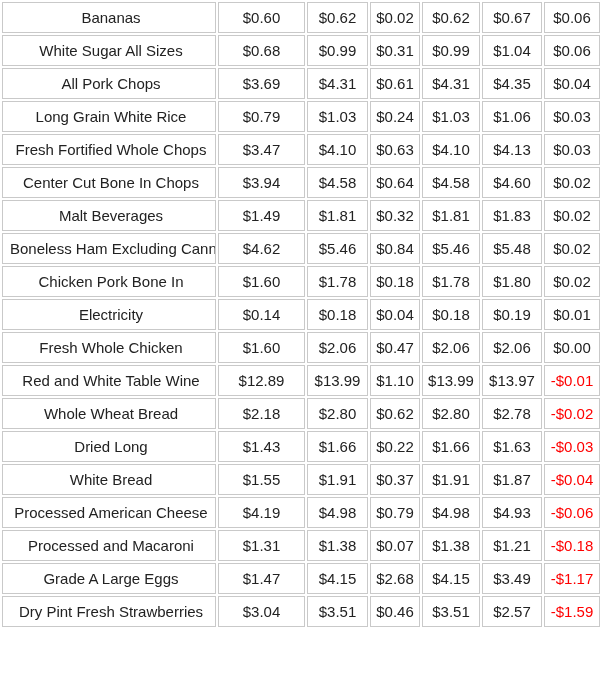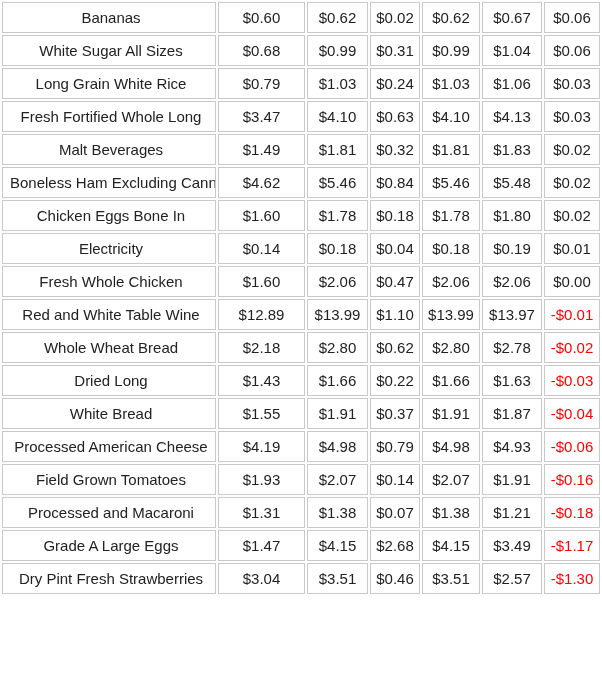--- a/index.html
+++ b/index.html
@@ -62,57 +62,75 @@
       <tr>
     <td class="name">White Sugar All Sizes</td>
     <td class="val">$0.68</td>
     <td class="val">$0.99</td>
     <td class="val">$0.31</td>
     <td class="val">$0.99</td>
     <td class="val">$1.04</td>
     <td class="val">$0.06</td>
   </tr>
       <tr>
+    <td class="name">All Pork Chops</td>
+    <td class="val">$3.69</td>
+    <td class="val">$4.31</td>
+    <td class="val">$0.61</td>
+    <td class="val">$4.31</td>
+    <td class="val">$4.35</td>
+    <td class="val">$0.04</td>
+  </tr>
+      <tr>
     <td class="name">Long Grain White Rice</td>
     <td class="val">$0.79</td>
     <td class="val">$1.03</td>
     <td class="val">$0.24</td>
     <td class="val">$1.03</td>
     <td class="val">$1.06</td>
     <td class="val">$0.03</td>
   </tr>
       <tr>
-    <td class="name">Fresh Fortified Whole Long</td>
+    <td class="name">Fresh Fortified Whole Chops</td>
     <td class="val">$3.47</td>
     <td class="val">$4.10</td>
     <td class="val">$0.63</td>
     <td class="val">$4.10</td>
     <td class="val">$4.13</td>
     <td class="val">$0.03</td>
   </tr>
       <tr>
+    <td class="name">Center Cut Bone In Chops</td>
+    <td class="val">$3.94</td>
+    <td class="val">$4.58</td>
+    <td class="val">$0.64</td>
+    <td class="val">$4.58</td>
+    <td class="val">$4.60</td>
+    <td class="val">$0.02</td>
+  </tr>
+      <tr>
     <td class="name">Malt Beverages</td>
     <td class="val">$1.49</td>
     <td class="val">$1.81</td>
     <td class="val">$0.32</td>
     <td class="val">$1.81</td>
     <td class="val">$1.83</td>
     <td class="val">$0.02</td>
   </tr>
       <tr>
     <td class="name">Boneless Ham Excluding Canned</td>
     <td class="val">$4.62</td>
     <td class="val">$5.46</td>
     <td class="val">$0.84</td>
     <td class="val">$5.46</td>
     <td class="val">$5.48</td>
     <td class="val">$0.02</td>
   </tr>
       <tr>
-    <td class="name">Chicken Eggs Bone In</td>
+    <td class="name">Chicken Pork Bone In</td>
     <td class="val">$1.60</td>
     <td class="val">$1.78</td>
     <td class="val">$0.18</td>
     <td class="val">$1.78</td>
     <td class="val">$1.80</td>
     <td class="val">$0.02</td>
   </tr>
       <tr>
     <td class="name">Electricity</td>
     <td class="val">$0.14</td>
@@ -170,29 +188,20 @@
       <tr>
     <td class="name">Processed American Cheese</td>
     <td class="val">$4.19</td>
     <td class="val">$4.98</td>
     <td class="val">$0.79</td>
     <td class="val">$4.98</td>
     <td class="val">$4.93</td>
     <td class="val neg">-$0.06</td>
   </tr>
       <tr>
-    <td class="name">Field Grown Tomatoes</td>
-    <td class="val">$1.93</td>
-    <td class="val">$2.07</td>
-    <td class="val">$0.14</td>
-    <td class="val">$2.07</td>
-    <td class="val">$1.91</td>
-    <td class="val neg">-$0.16</td>
-  </tr>
-      <tr>
     <td class="name">Processed and Macaroni</td>
     <td class="val">$1.31</td>
     <td class="val">$1.38</td>
     <td class="val">$0.07</td>
     <td class="val">$1.38</td>
     <td class="val">$1.21</td>
     <td class="val neg">-$0.18</td>
   </tr>
       <tr>
     <td class="name">Grade A Large Eggs</td>
@@ -203,16 +212,16 @@
     <td class="val">$3.49</td>
     <td class="val neg">-$1.17</td>
   </tr>
       <tr>
     <td class="name">Dry Pint Fresh Strawberries</td>
     <td class="val">$3.04</td>
     <td class="val">$3.51</td>
     <td class="val">$0.46</td>
     <td class="val">$3.51</td>
     <td class="val">$2.57</td>
-    <td class="val neg">-$1.30</td>
+    <td class="val neg">-$1.59</td>
   </tr>
     </tbody>
 </table>
 
 </body></html>

